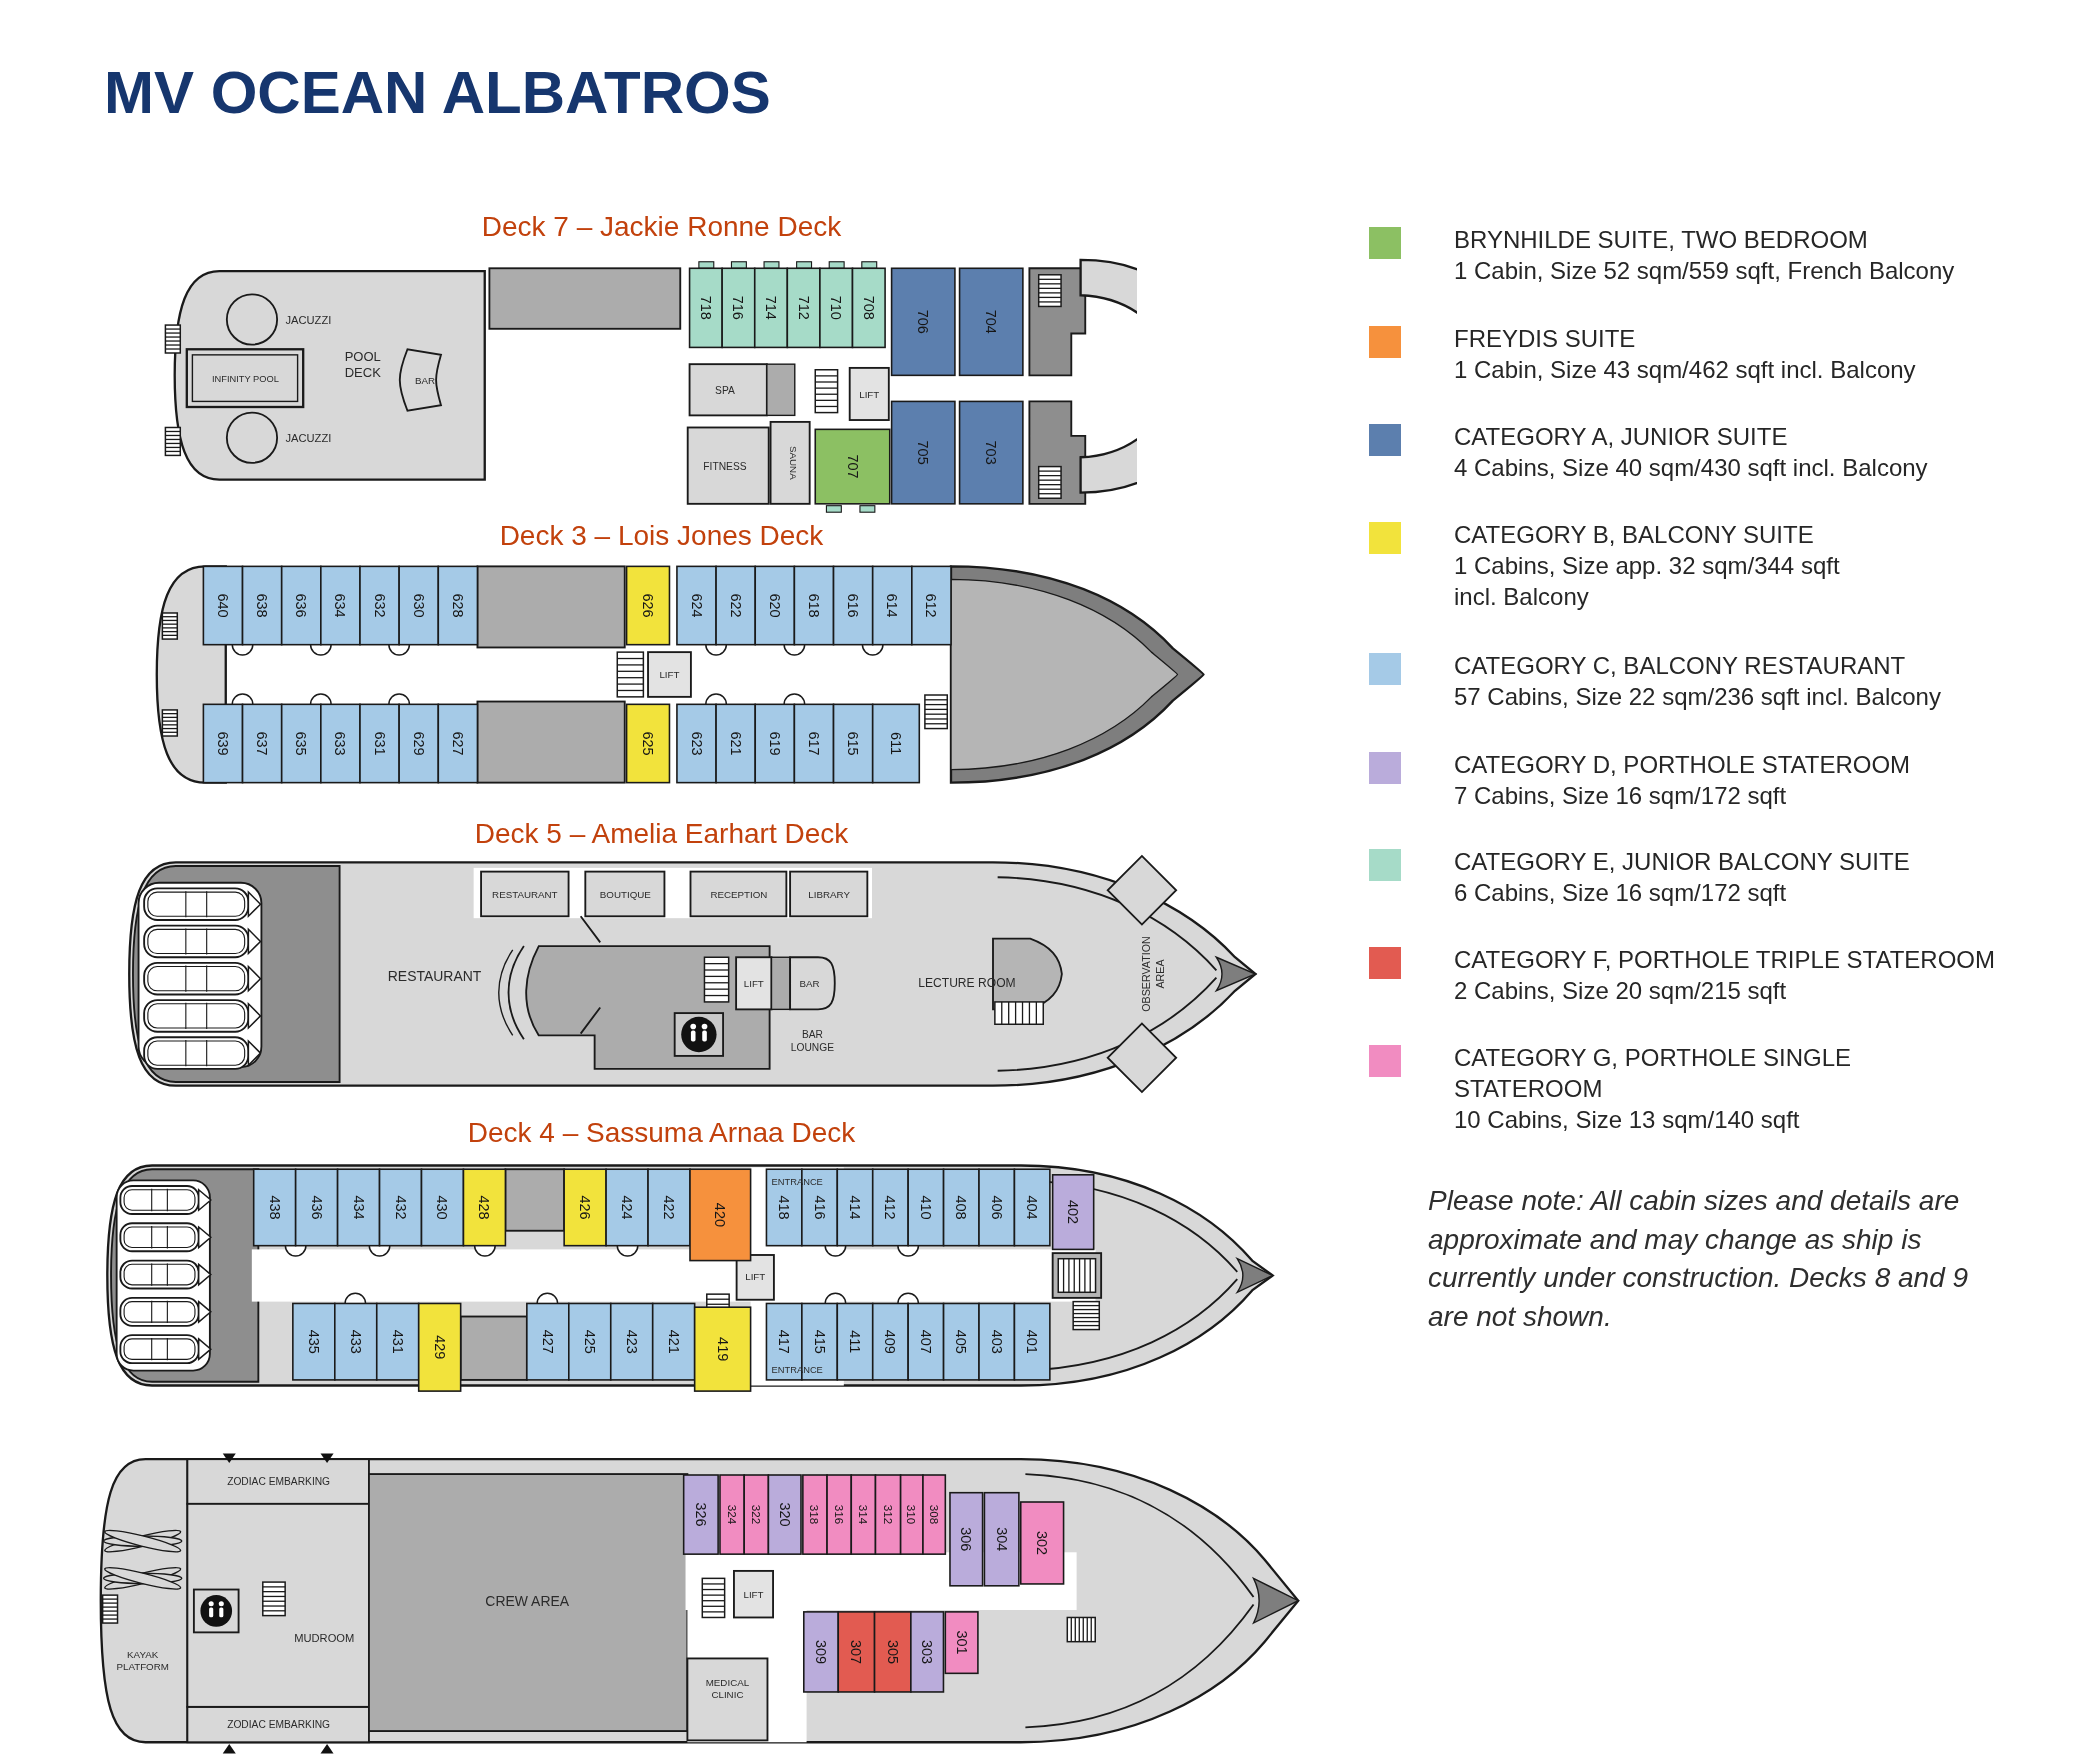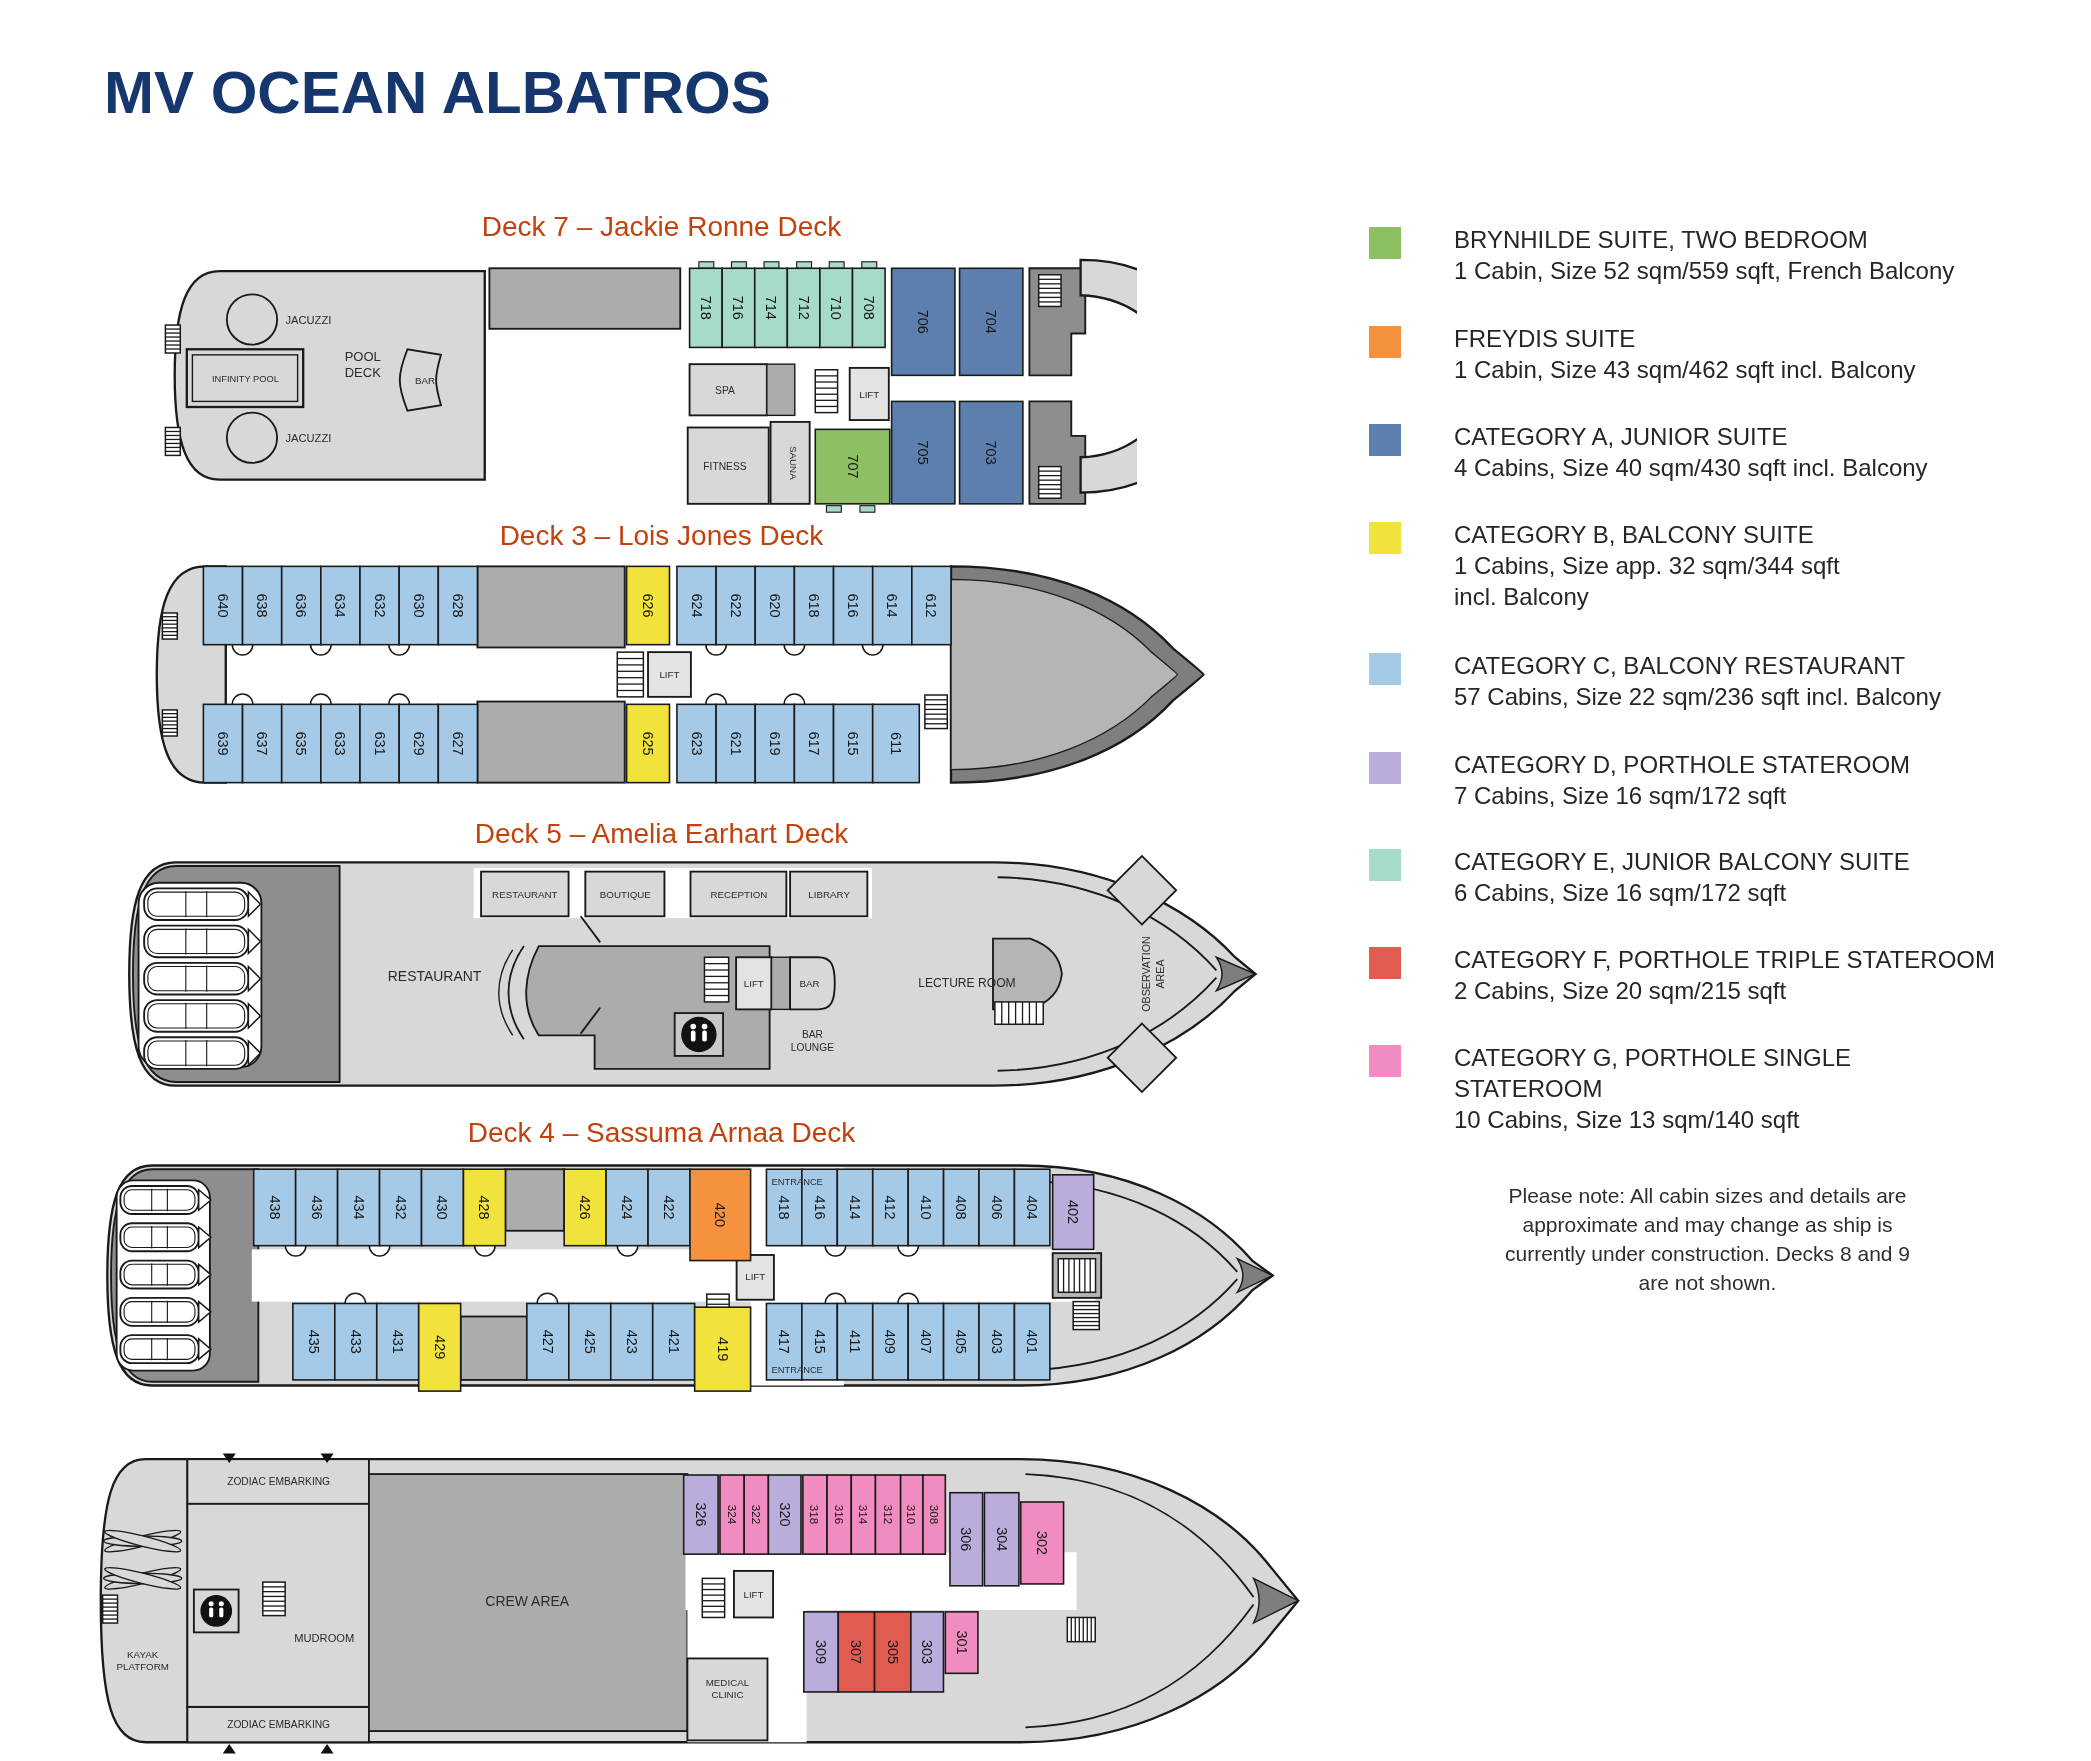--- a/index.html
+++ b/index.html
@@ -8,22 +8,22 @@
   #main-title{position:absolute;left:104px;top:58px;font-size:60px;font-weight:bold;
         color:#16366E;letter-spacing:0px;}
   .deck-title{position:absolute;left:186px;width:951px;text-align:center;
         font-size:28px;color:#c2410c;}
   .deck-svg{position:absolute;}
   #legend{position:absolute;left:1369px;top:0;width:671px;}
   .legend-item{position:absolute;left:0;}
   .legend-swatch{position:absolute;left:0;top:2.8px;width:32px;height:32px;}
   .legend-text{position:absolute;left:60px;top:0;width:597px;font-size:24px;
         line-height:1.3;color:#262626;white-space:pre-line;margin-left:25px;}
-  #note{position:absolute;left:1428px;top:1182px;width:559px;font-size:21px;
-        line-height:1.38;color:#2e2e2e;white-space:pre-line;text-align:center;}
+  #note{position:absolute;left:1428px;top:1182px;width:559px;font-size:28px;
+        line-height:1.38;color:#2e2e2e;font-style:italic;white-space:pre-line;}
   svg text{font-family:"Liberation Sans",sans-serif;}
 </style>
 </head>
 <body>
 
 <div id="page">
 
   <div id="main-title">MV OCEAN ALBATROS</div>
 
   <div class="deck-title" style="top:211px">Deck 7 – Jackie Ronne Deck</div>

